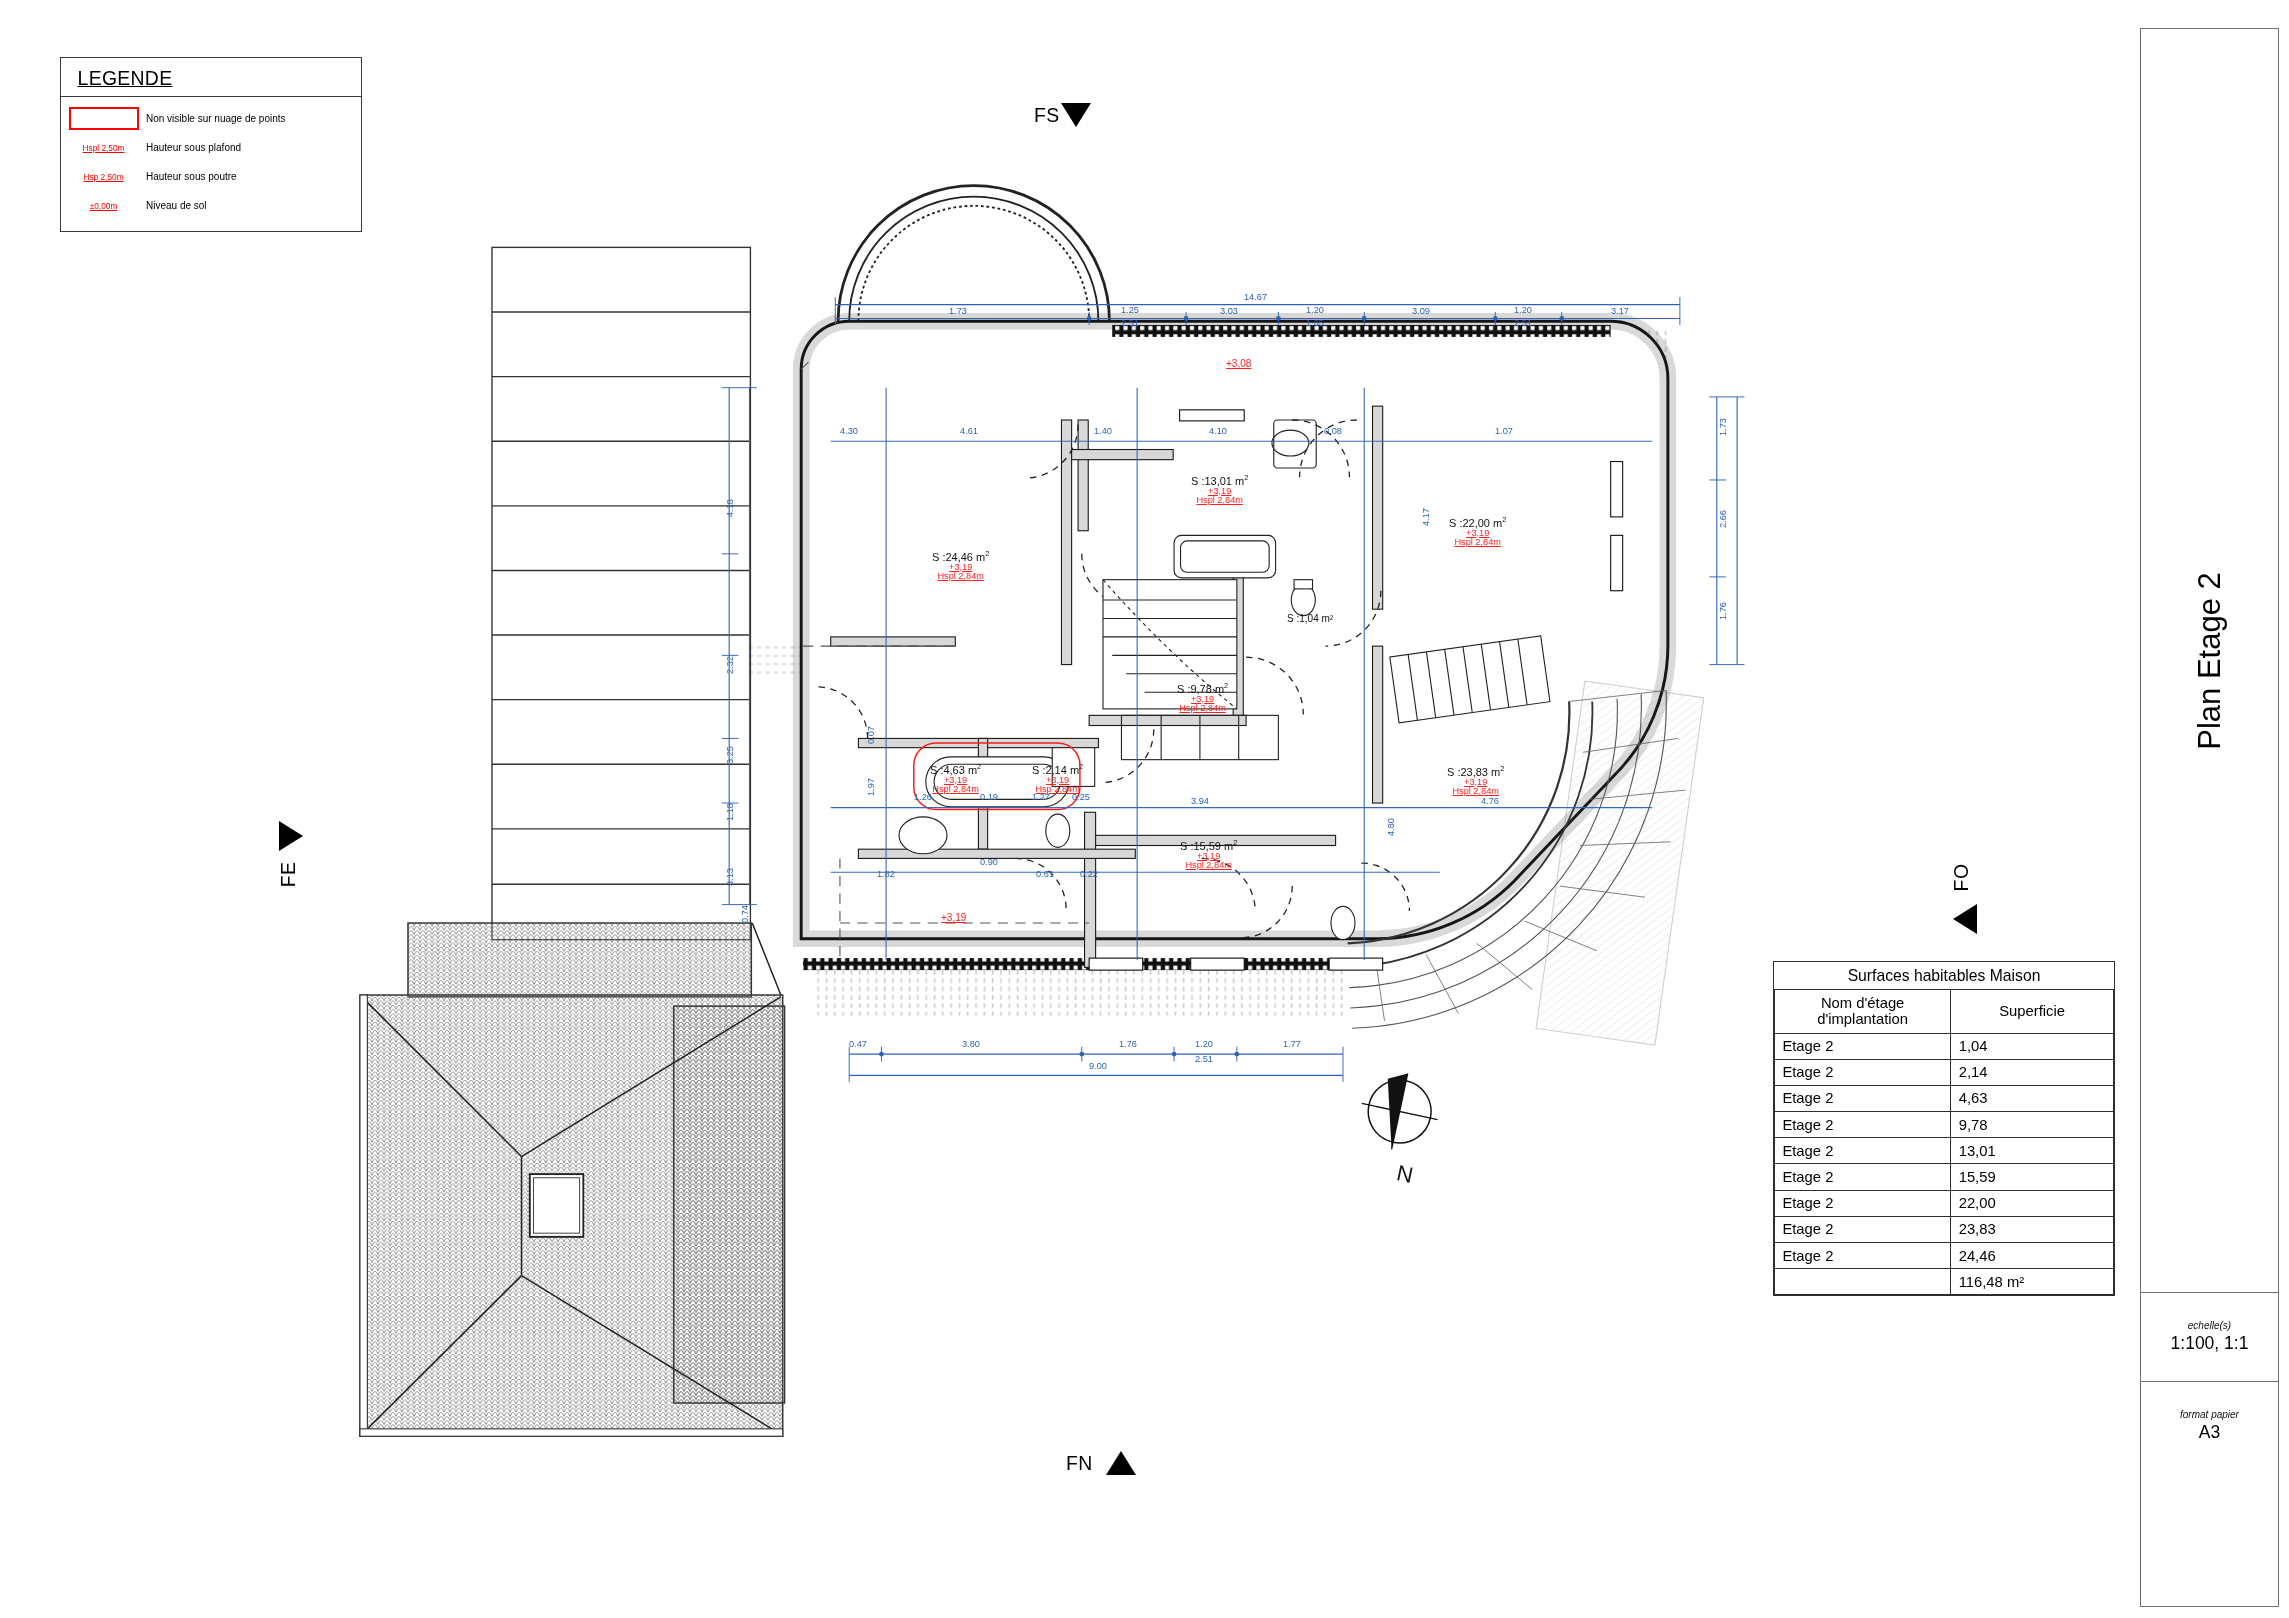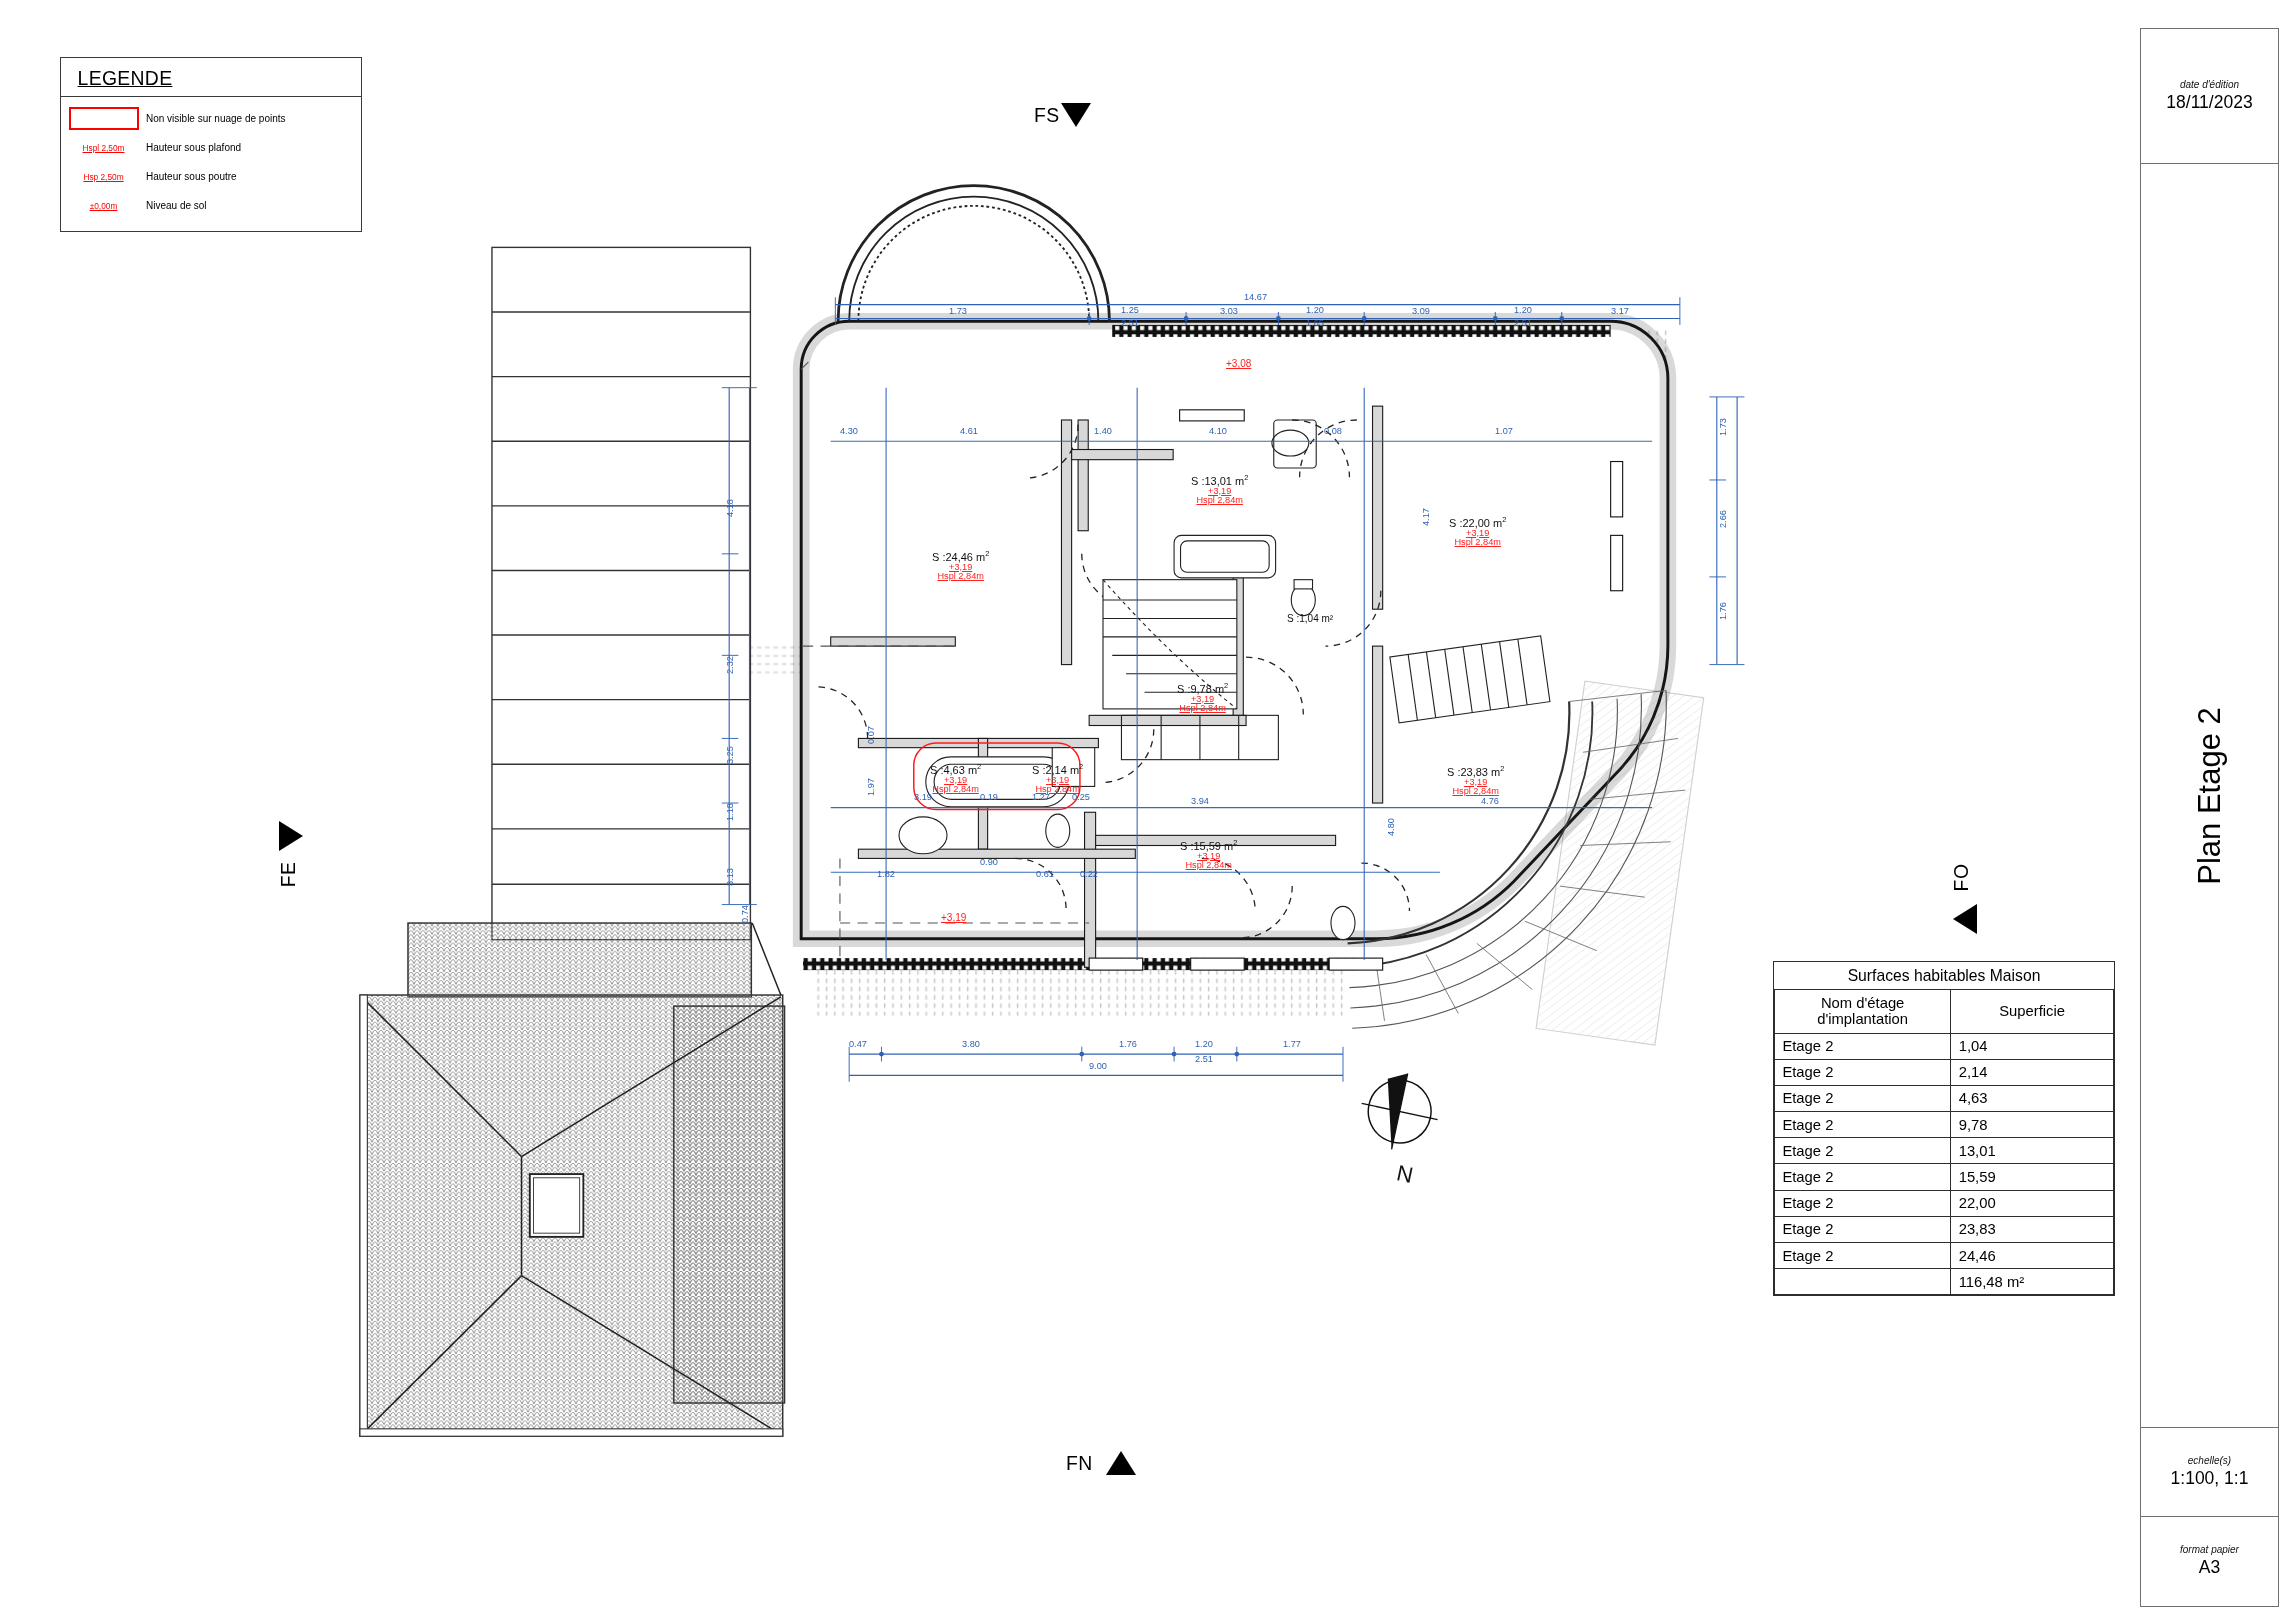--- a/index.html
+++ b/index.html
@@ -492,21 +492,21 @@
 
 <div class="dimtxt" style="left:840px;top:426px;">4.30</div>
 <div class="dimtxt" style="left:960px;top:426px;">4.61</div>
 <div class="dimtxt" style="left:1094px;top:426px;">1.40</div>
 <div class="dimtxt" style="left:1209px;top:426px;">4.10</div>
 <div class="dimtxt" style="left:1324px;top:426px;">0.08</div>
 <div class="dimtxt" style="left:1495px;top:426px;">1.07</div>
 <div class="dimtxt v" style="left:1421px;top:526px;transform:rotate(-90deg);">4.17</div>
 <div class="dimtxt" style="left:1191px;top:796px;">3.94</div>
 <div class="dimtxt" style="left:1481px;top:796px;">4.76</div>
-<div class="dimtxt" style="left:914px;top:792px;">3.19</div>
+<div class="dimtxt" style="left:914px;top:792px;">1.26</div>
 <div class="dimtxt" style="left:980px;top:792px;">0.19</div>
 <div class="dimtxt" style="left:1032px;top:792px;">1.27</div>
 <div class="dimtxt" style="left:1072px;top:792px;">0.25</div>
 <div class="dimtxt v" style="left:866px;top:796px;transform:rotate(-90deg);">1.97</div>
 <div class="dimtxt v" style="left:866px;top:744px;transform:rotate(-90deg);">0.07</div>
 <div class="dimtxt" style="left:877px;top:869px;">1.82</div>
 <div class="dimtxt" style="left:980px;top:857px;">0.90</div>
 <div class="dimtxt" style="left:1036px;top:869px;">0.61</div>
 <div class="dimtxt" style="left:1080px;top:869px;">0.22</div>
 <div class="dimtxt v" style="left:1386px;top:836px;transform:rotate(-90deg);">4.80</div>
@@ -595,24 +595,20 @@
         </tr>
     <tr>
           <td></td>
           <td>116,48 m²</td>
         </tr>
   </tbody>
     </table>
 </div>
 
 <div class="abs" id="tb">
-  <div class="tb-cell" id="tb-date">
-    <div class="tb-sm">date d'édition</div>
-    <div class="tb-lg">18/11/2023</div>
-  </div>
   <div class="tb-cell" id="tb-title">
     <div class="vt">Plan Etage 2</div>
   </div>
   <div class="tb-cell" id="tb-scale">
     <div class="tb-sm">echelle(s)</div>
     <div class="tb-lg">1:100, 1:1</div>
   </div>
   <div class="tb-cell" id="tb-fmt">
     <div class="tb-sm">format papier</div>
     <div class="tb-lg">A3</div>

